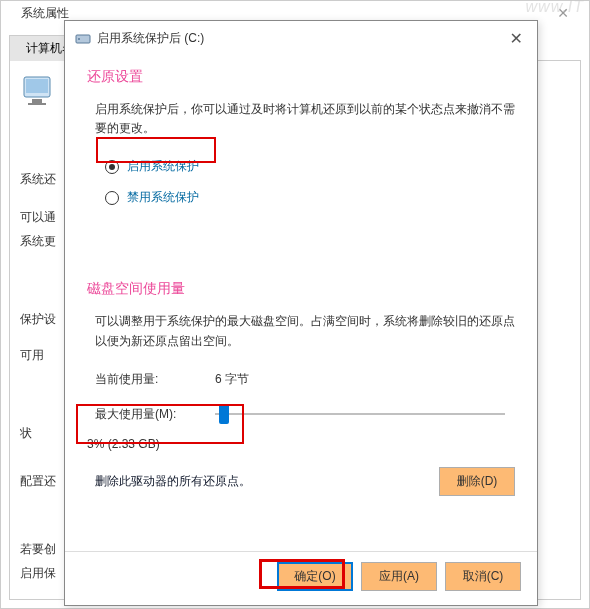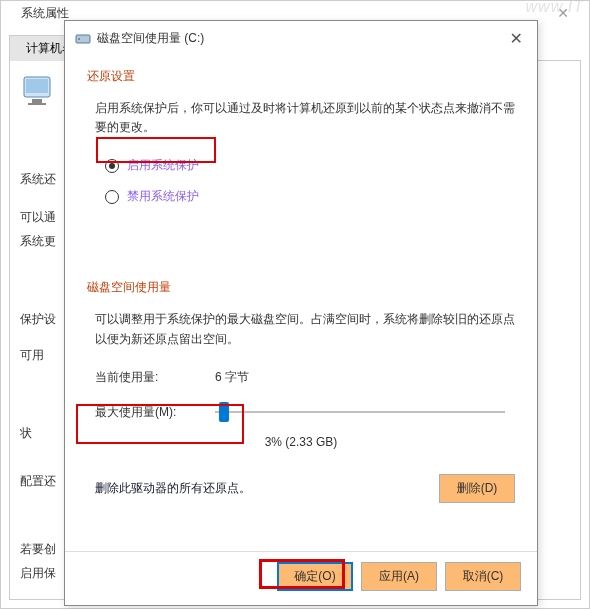--- a/index.html
+++ b/index.html
@@ -35,45 +35,45 @@
       align-items: center;
       padding: 8px 10px;
       border-bottom: none;
     }
     .dialog-icon { width: 16px; height: 16px; margin-right: 6px; }
     .dialog-title { flex: 1; color: #333; }
     .dialog-close { font-size: 16px; color: #555; cursor: pointer; padding: 0 4px; font-family: Arial; }
     
     .dialog-body { padding: 12px 22px; }
     
-    .section-title { color: #c2410c; font-size: 12px; margin-bottom: 14px; }
+    .section-title { color: #ec4899; font-size: 14px; margin-bottom: 14px; }
     .section-desc { color: #333; line-height: 1.6; margin-bottom: 20px; margin-left: 8px; }
     
     .radio-group { margin-left: 18px; }
     .radio-row { display: flex; align-items: center; margin-bottom: 14px; }
     .radio-outer { width: 14px; height: 14px; border: 1px solid #333; border-radius: 50%; display: inline-flex; align-items: center; justify-content: center; margin-right: 8px; position: relative; }
     .radio-inner { width: 6px; height: 6px; background: #333; border-radius: 50%; }
-    .radio-label { color: #8b5cf6; font-family: Liberation Serif, serif; }
+    .radio-label { color: #0369a1; font-family: Liberation Serif, serif; }
     
     .highlight-box-1 { border: 2px solid #d00; position: absolute; left: 96px; top: 137px; width: 120px; height: 26px; pointer-events: none; z-index: 20; }
     .highlight-box-2 { border: 2px solid #d00; position: absolute; left: 76px; top: 404px; width: 168px; height: 40px; pointer-events: none; z-index: 20; }
     .highlight-box-3 { border: 3px solid #d00; position: absolute; left: 259px; top: 559px; width: 86px; height: 30px; pointer-events: none; z-index: 20; }
     
     .spacer { height: 60px; }
     
     .usage-row { display: flex; align-items: center; margin: 10px 0 18px 8px; }
     .usage-label { width: 120px; color: #333; }
     .usage-value { color: #333; }
     
     .slider-row { display: flex; align-items: center; margin: 10px 0 14px 8px; }
     .slider-label { width: 120px; color: #333; }
     .slider-track { flex: 1; height: 2px; background: #c0c0c0; position: relative; margin-right: 10px; }
     .slider-thumb { position: absolute; left: 3%; top: -9px; width: 10px; height: 20px; background: #0078d7; border-radius: 2px; transform: translateX(-50%); cursor: pointer; }
     
-    .slider-percent { text-align: center; color: #333; margin-bottom: 25px; }
+    .slider-percent { text-align: left; color: #333; margin-bottom: 16px; }
     
     .delete-row { display: flex; align-items: center; justify-content: space-between; margin: 10px 0 0 8px; }
     .delete-text { color: #0f172a; }
     .btn { border: 1px solid #adadad; background: #fdba74; padding: 5px 16px; color: #333; cursor: pointer; min-width: 76px; text-align: center; }
     .btn.default { border: 2px solid #0078d7; padding: 4px 15px; }
     
     .dialog-footer {
       position: absolute;
       bottom: 0; left: 0; right: 0;
       padding: 10px 16px 14px 16px;
@@ -121,21 +121,21 @@
 </div>
 
 <div class="dialog">
   <div class="dialog-titlebar">
     <span class="dialog-icon">
       <svg viewBox="0 0 16 16">
           <rect x="1" y="4" width="14" height="8" rx="1" fill="#b4c8dc" stroke="#5a7a99"></rect>
           <circle cx="4" cy="8" r="1" fill="#5a7a99"></circle>
         </svg>
     </span>
-    <span class="dialog-title">磁盘空间使用量 (C:)</span>
+    <span class="dialog-title">启用系统保护后 (C:)</span>
     <span class="dialog-close">✕</span>
   </div>
 
   <div class="dialog-body">
     <div class="section-title">还原设置</div>
     <div class="section-desc">启用系统保护后，你可以通过及时将计算机还原到以前的某个状态点来撤消不需要的更改。</div>
 
     <div class="radio-group">
       <div class="radio-row">
         <span class="radio-outer">

